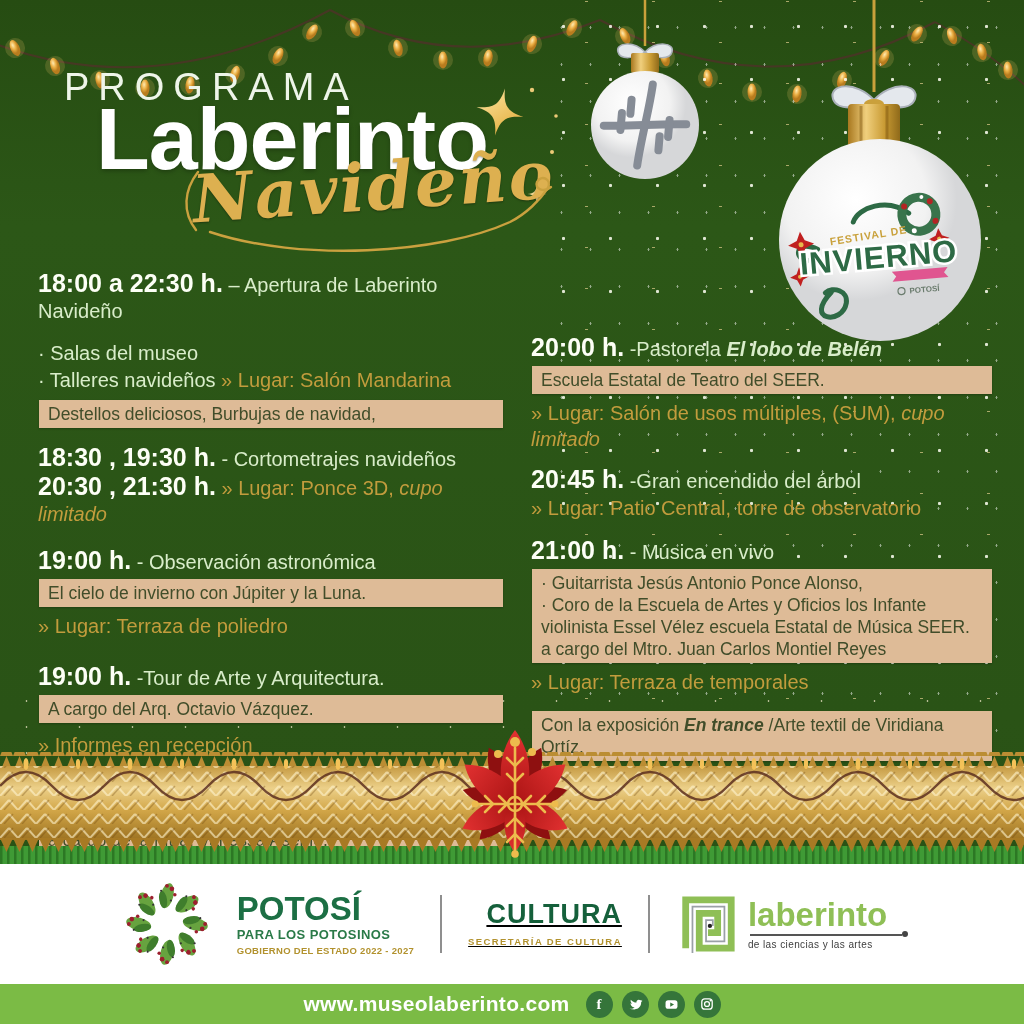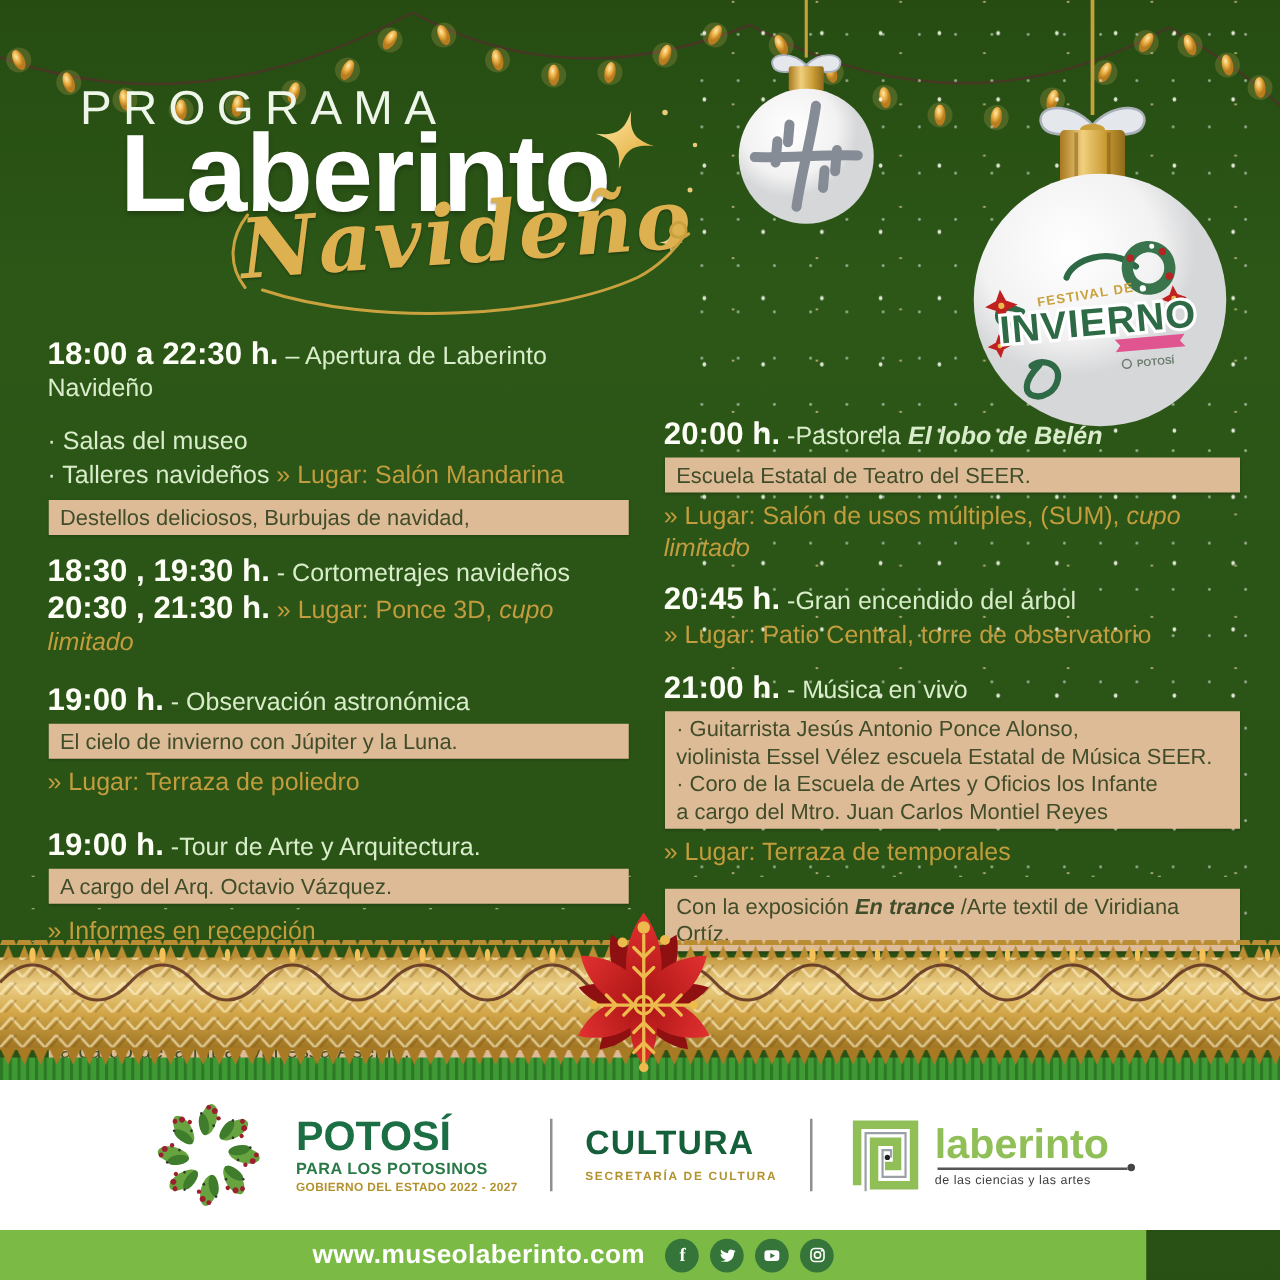--- a/index.html
+++ b/index.html
@@ -49,21 +49,21 @@
   .potosi-gov{font-size:9.5px;font-weight:700;color:#b2922e;letter-spacing:.3px;margin-top:3px;}
   .cultura-name{font-size:27px;font-weight:800;color:#15603b;letter-spacing:1px;line-height:1;}
   .cultura-sub{font-size:9.5px;font-weight:700;color:#b2922e;letter-spacing:1.4px;margin-top:8px;}
   .lab-wrap{display:flex;align-items:center;gap:10px;}
   .lab-text{position:relative;padding-right:14px;}
   .lab-name{font-size:33px;color:#8fbf56;font-weight:700;line-height:1;}
   .lab-rule{position:absolute;left:2px;top:36px;width:152px;height:1.5px;background:#555;}
   .lab-dot{position:absolute;left:154px;top:33px;width:6px;height:6px;border-radius:50%;background:#444;}
   .lab-sub{font-size:10px;color:#3e3e3e;margin-top:8px;letter-spacing:.4px;}
   
-  .bottombar{left:0;top:984px;width:917px;height:40px;background:#7bbb45;
+  .bottombar{left:0;top:984px;width:1024px;height:40px;background:#7bbb45;
     display:flex;align-items:center;justify-content:center;gap:16px;}
   .url{color:#ffffff;font-weight:700;font-size:21px;letter-spacing:.3px;}
   .socials{display:flex;gap:9px;align-items:center;}
   .soc{width:27px;height:27px;border-radius:50%;background:#35753a;display:flex;
     align-items:center;justify-content:center;cursor:pointer;}
 </style>
 </head>
 <body>
 
 <div class="poster">
@@ -248,22 +248,22 @@
     <p><span class="t">20:00 h.</span><span class="b"> -Pastorela </span><span class="b bi">El lobo de Belén</span></p>
     <div class="box">
         <div>Escuela Estatal de Teatro del SEER.</div>
       </div>
     <p class="mb14"><span class="g">» Lugar: Salón de usos múltiples, (SUM), </span><span class="gi">cupo limitado</span></p>
     <p class="mb1"><span class="t">20:45 h.</span><span class="b"> -Gran encendido del árbol</span></p>
     <p class="mb16"><span class="g">» Lugar: Patio Central, torre de observatorio</span></p>
     <p><span class="t">21:00 h.</span><span class="b"> - Música en vivo</span></p>
     <div class="box">
       <div>· Guitarrista Jesús Antonio Ponce Alonso,</div>
+      <div>· Coro de la Escuela de Artes y Oficios los Infante</div>
       <div>violinista Essel Vélez escuela Estatal de Música SEER.</div>
-      <div>· Coro de la Escuela de Artes y Oficios los Infante</div>
       <div>a cargo del Mtro. Juan Carlos Montiel Reyes</div>
     </div>
     <p class="mb16"><span class="g">» Lugar: Terraza de temporales</span></p>
     <div class="box">
         <div><span>Con la exposición </span><span class="bi">En trance</span><span> /Arte textil de Viridiana Ortíz.</span></div>
       </div>
     <p><span class="g">» Lugar: Área de corral</span></p>
   </div>
 
   <svg class="abs" style="left:0;top:740px" width="1024" height="132" viewBox="0 0 1024 132">
@@ -382,21 +382,21 @@
       <use href="#wl" transform="rotate(225 45 45)"></use>
         <use href="#wl" transform="rotate(270 45 45)"></use>
       <use href="#wl" transform="rotate(315 45 45)"></use>
     </svg>
     <div>
       <div class="potosi-name">POTOSÍ</div>
       <div class="potosi-sub">PARA LOS POTOSINOS</div>
       <div class="potosi-gov">GOBIERNO DEL ESTADO 2022 - 2027</div>
     </div>
     <div class="vdiv"></div>
-    <div style="text-align:left;">
+    <div style="text-align:right;text-decoration:underline;">
       <div class="cultura-name">CULTURA</div>
       <div class="cultura-sub">SECRETARÍA DE CULTURA</div>
     </div>
     <div class="vdiv"></div>
     <div class="lab-wrap">
       <svg width="62" height="62" viewBox="0 0 64 64">
         <path d="M10,57 L10,7 L57,7 L57,57 L24,57 L24,21 L43,21 L43,41 L33,41" fill="none" stroke="#8fbf56" stroke-width="7"></path>
         <path d="M17,62 L17,14 L50,14 L50,50 L31,50 L31,28 L38,28 L38,34" fill="none" stroke="#9aa0a6" stroke-width="1.8"></path>
         <circle cx="35" cy="34" r="2.2" fill="#222"></circle>
       </svg>

